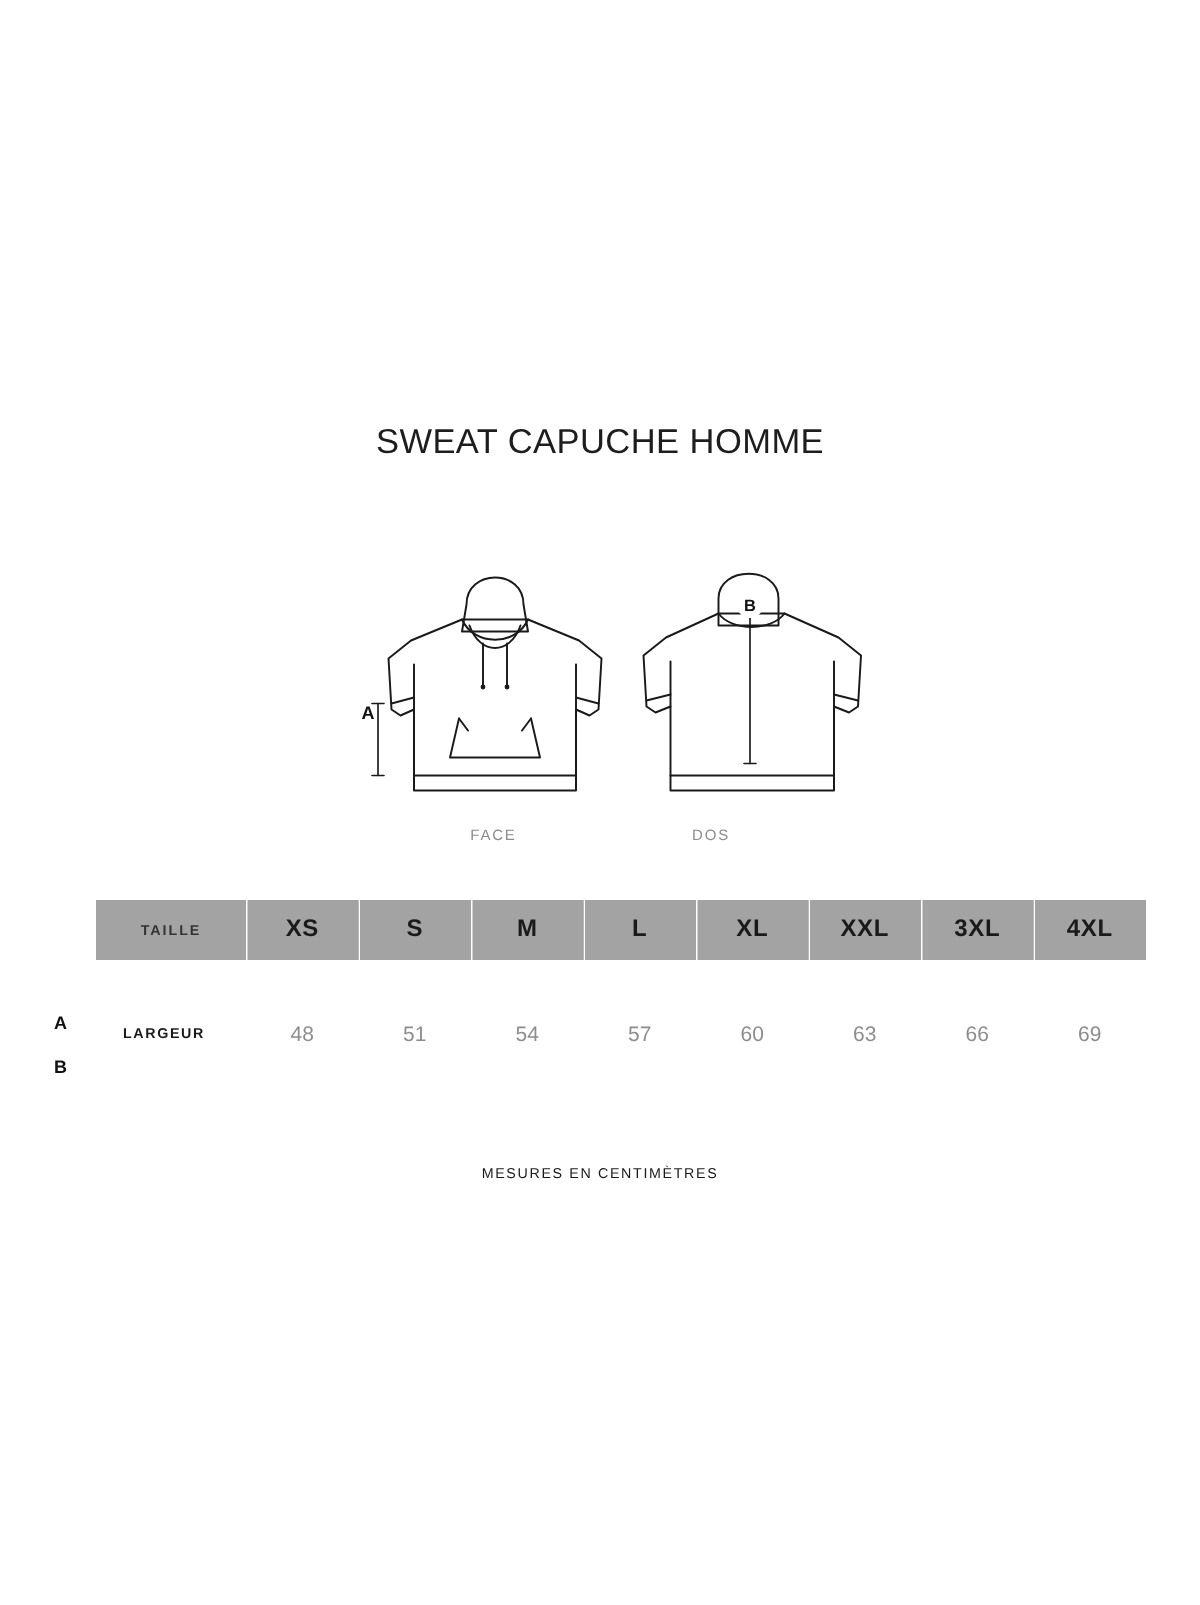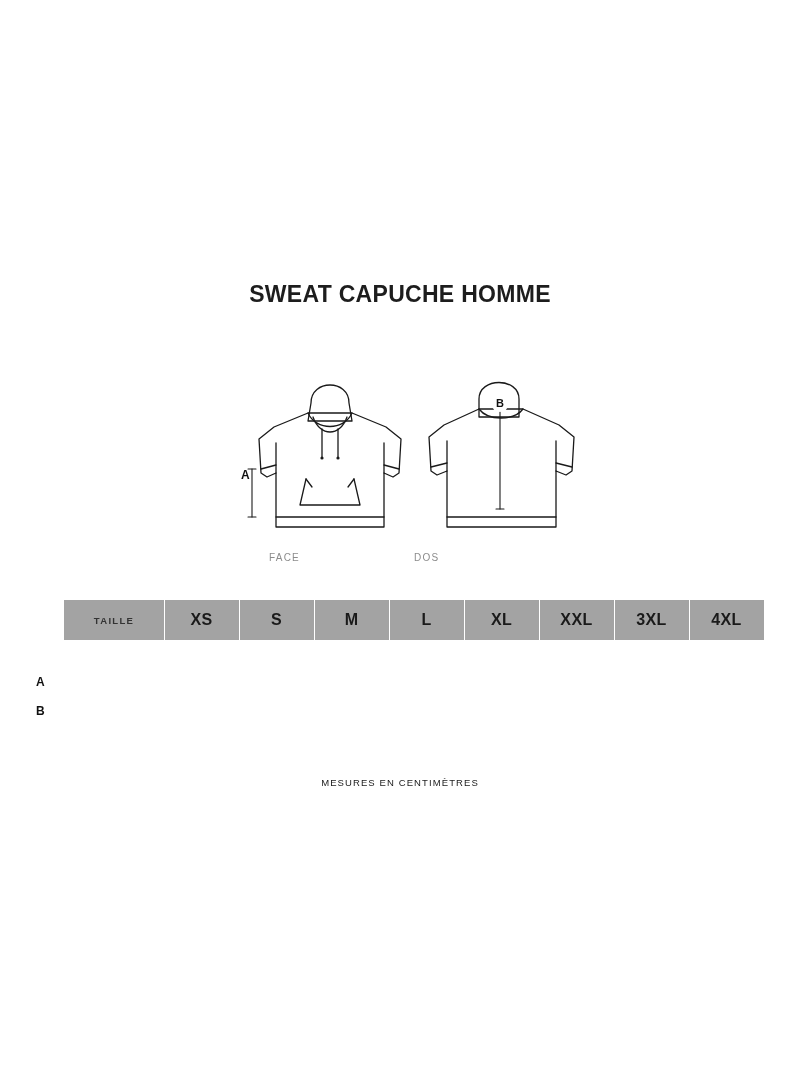--- a/index.html
+++ b/index.html
@@ -33,21 +33,21 @@
   .main-title {
     font-size: 33px;
     font-weight: bold;
     letter-spacing: 0.5px;
     color: #111111;
     margin: 0;
     line-height: 1.1;
   }
   .sub-title {
     font-size: 23px;
-    font-weight: bold;
+    font-weight: normal;
     letter-spacing: 0.3px;
     color: #1d1d1d;
     margin: 10px 0 0 0;
     line-height: 1.1;
   }
 
   
   .illustration {
     position: absolute;
     top: 365px;
@@ -60,20 +60,21 @@
     top: 552px;
     left: 0;
     width: 800px;
     height: 20px;
   }
   .view-label {
     position: absolute;
     font-size: 10px;
     letter-spacing: 1.2px;
     color: #8c8c8c;
+    text-align: center;
     width: 120px;
   }
   .view-label.face { left: 269px; }
   .view-label.dos  { left: 414px; }
 
   .marker-a-front {
     position: absolute;
     left: 241px;
     top: 468px;
     font-size: 12px;
@@ -247,19 +248,30 @@
           <th class="sz">XL</th>
           <th class="sz">XXL</th>
           <th class="sz">3XL</th>
           <th class="sz">4XL</th>
         </tr>
       </thead>
       <tbody>
         <tr class="spacer">
           <td colspan="9"></td>
         </tr>
+        <tr>
+          <td class="row-label">LARGEUR</td>
+          <td>48</td>
+          <td>51</td>
+          <td>54</td>
+          <td>57</td>
+          <td>60</td>
+          <td>63</td>
+          <td>66</td>
+          <td>69</td>
+        </tr>
       </tbody>
     </table>
   </div>
 
   <div class="footnote">MESURES EN CENTIMÈTRES</div>
 
 </div>
 
 </body></html>

